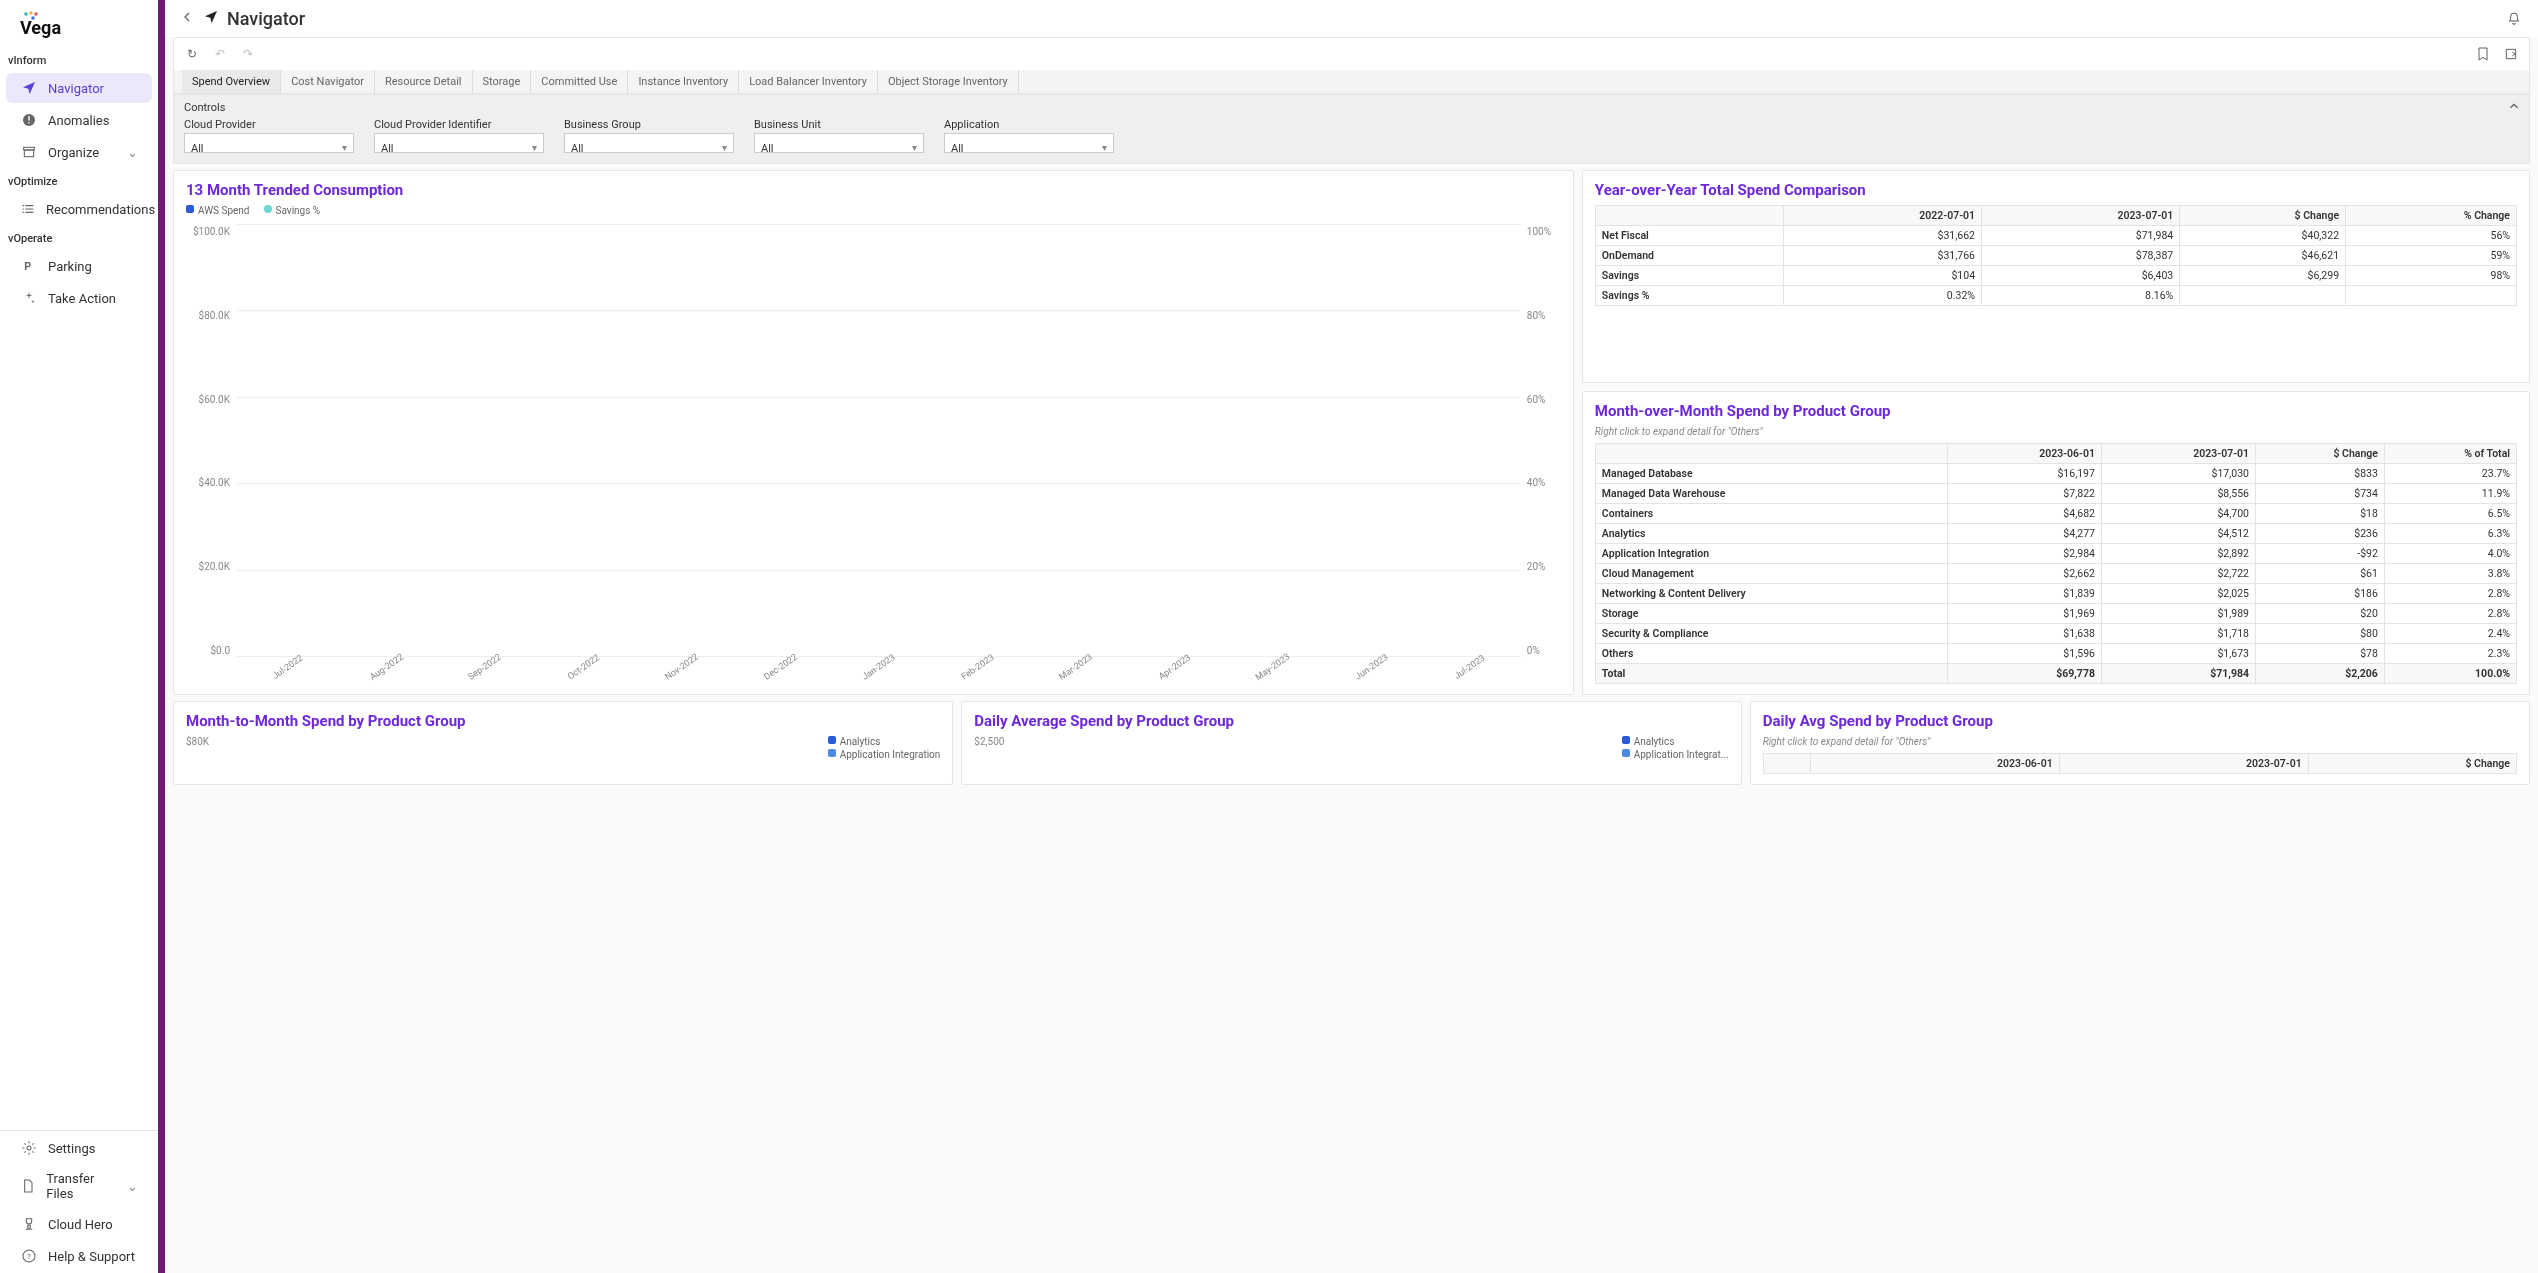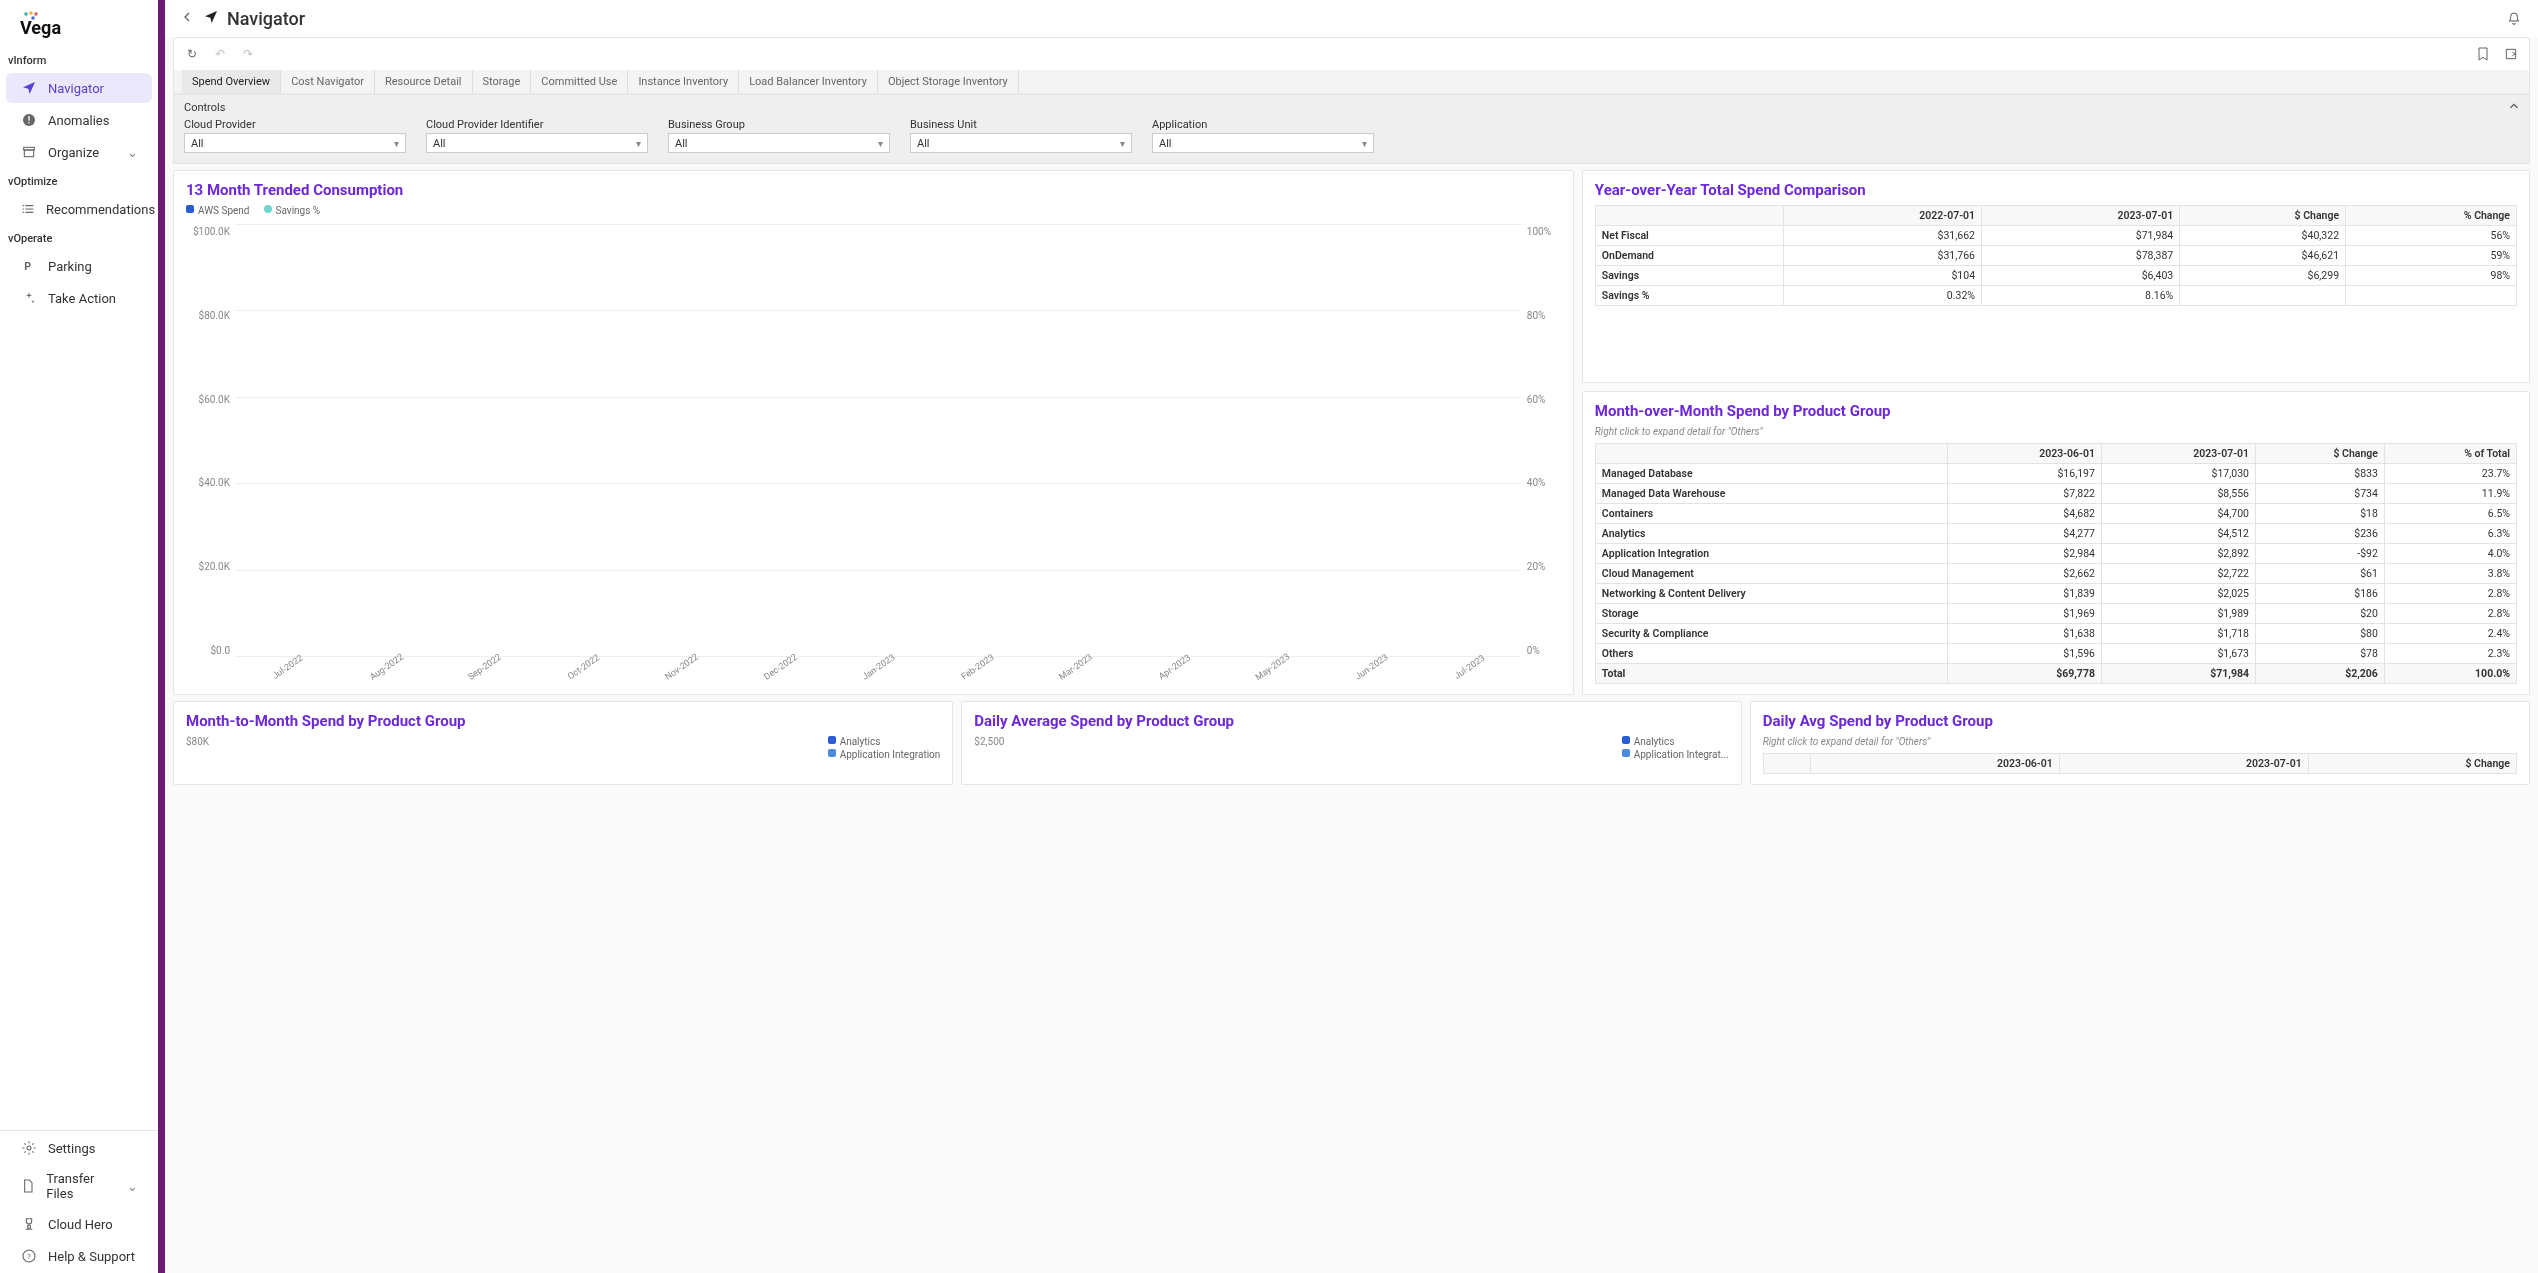--- a/index.html
+++ b/index.html
@@ -23,21 +23,21 @@
 .toolbar-row .spacer { flex: 1; }
 .icon-btn { width: 20px; height: 20px; display: inline-flex; align-items: center; justify-content: center; color: #666; cursor: pointer; }
 .tabs-row { display: flex; align-items: center; padding: 0 8px; background:#f4f4f4; border:1px solid #e5e5e5; border-top:none;text-align:right;}
 .tab { padding: 5px 10px; font-size: 11px; color: #666; cursor: pointer; border-right: 1px solid #ddd; }
 .tab.active { background: #e9e9e9; color: #222; }
 .controls-block { border:1px solid #e5e5e5; background:#efefef; padding: 6px 10px 10px; position:relative; }
 .controls-label { font-size: 11px; color: #333; margin-bottom: 4px; }
 .controls-grid { display: flex; gap: 20px; flex-wrap: wrap; }
 .control { display: flex; flex-direction: column; gap: 2px; }
 .control-label { font-size: 11px; color: #333; }
-.dropdown { width: 222px; height: 20px; border: 1px solid #ccc; background: #fff; display: flex; align-items: center; padding: 0 6px; font-size: 11px; color: #333; cursor: pointer; }
+.dropdown { width: 170px; height: 20px; border: 1px solid #ccc; background: #fff; display: flex; padding: 8px 6px; font-size: 11px; color: #333; cursor: pointer; }
 .dropdown .arrow { margin-left: auto; color: #888; font-size:10px; }
 .collapse-btn { position:absolute; right:8px; top:4px; color:#666; cursor:pointer; }
 .cards-row { display: flex; gap: 8px; margin-top: 6px; }
 .card { background: #fff; border: 1px solid #e5e5e5; border-radius: 2px; padding: 10px 12px; flex: 1; }
 .card-title { font-size: 15px; font-weight: 700; color: #6d28d9; margin-bottom: 6px; }
 .card-subtitle { font-size: 10px; font-style: italic; color: #888; margin-bottom: 6px; }
 .legend { display: flex; gap: 14px; align-items: center; font-size: 10px; color: #666; margin-bottom: 8px; }
 .legend-item { display: flex; align-items: flex-start; gap: 4px; }
 .legend-swatch { width: 8px; height: 8px; border-radius: 2px; }
 .chart-wrap { position: relative; height: 460px; display: flex; }

